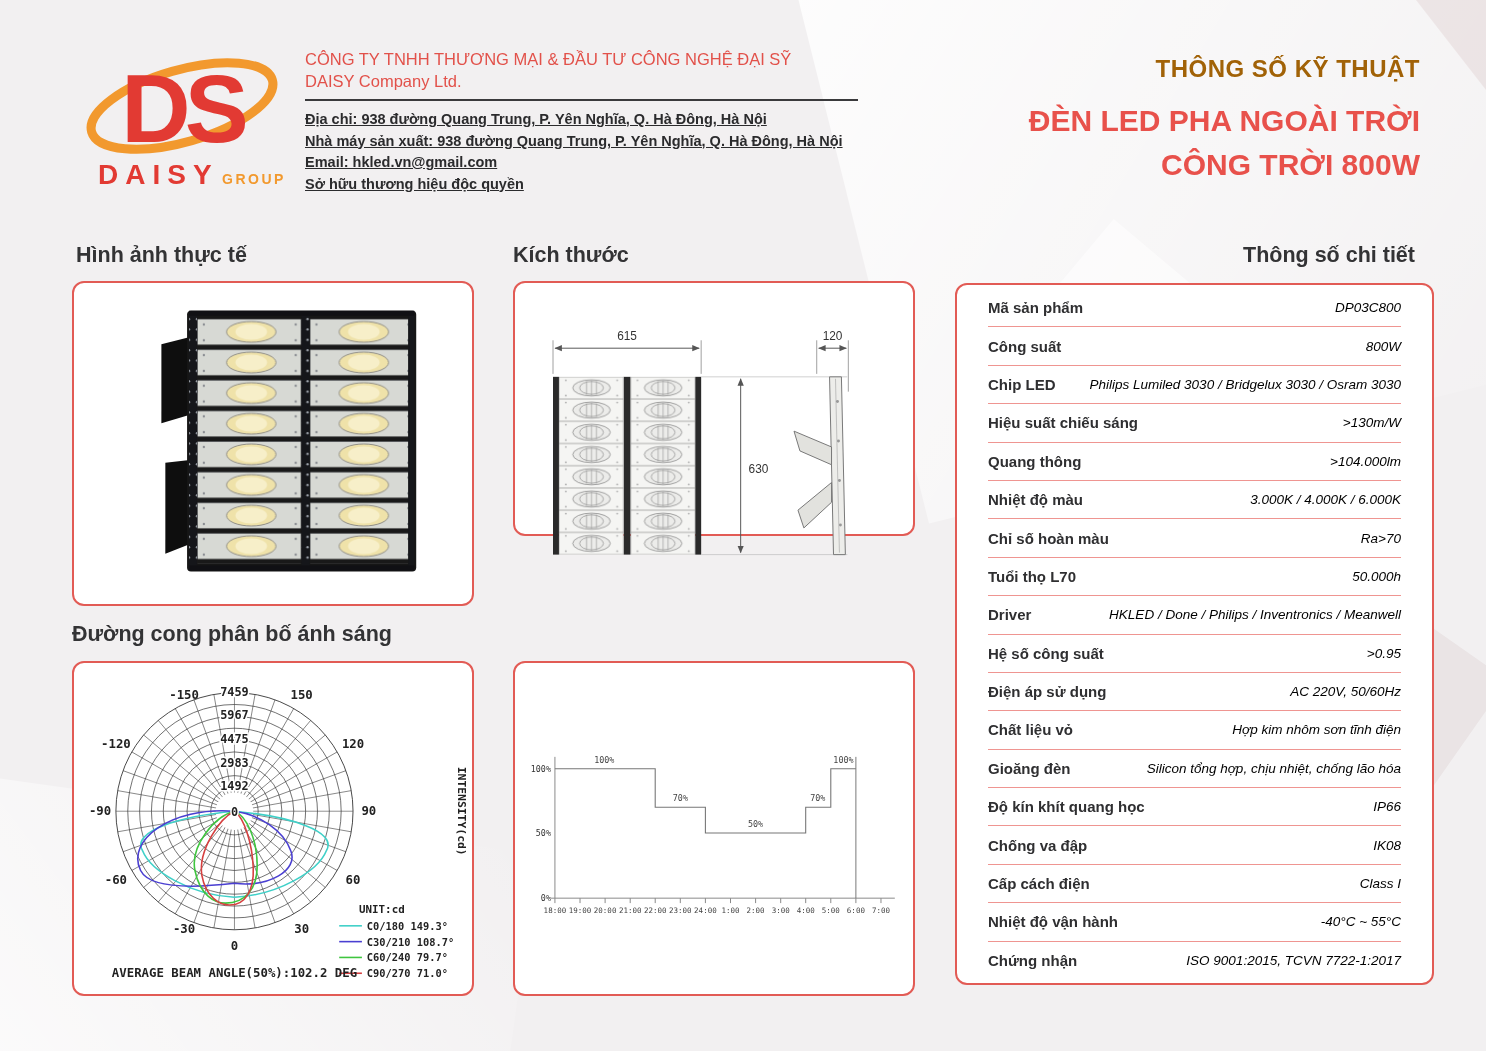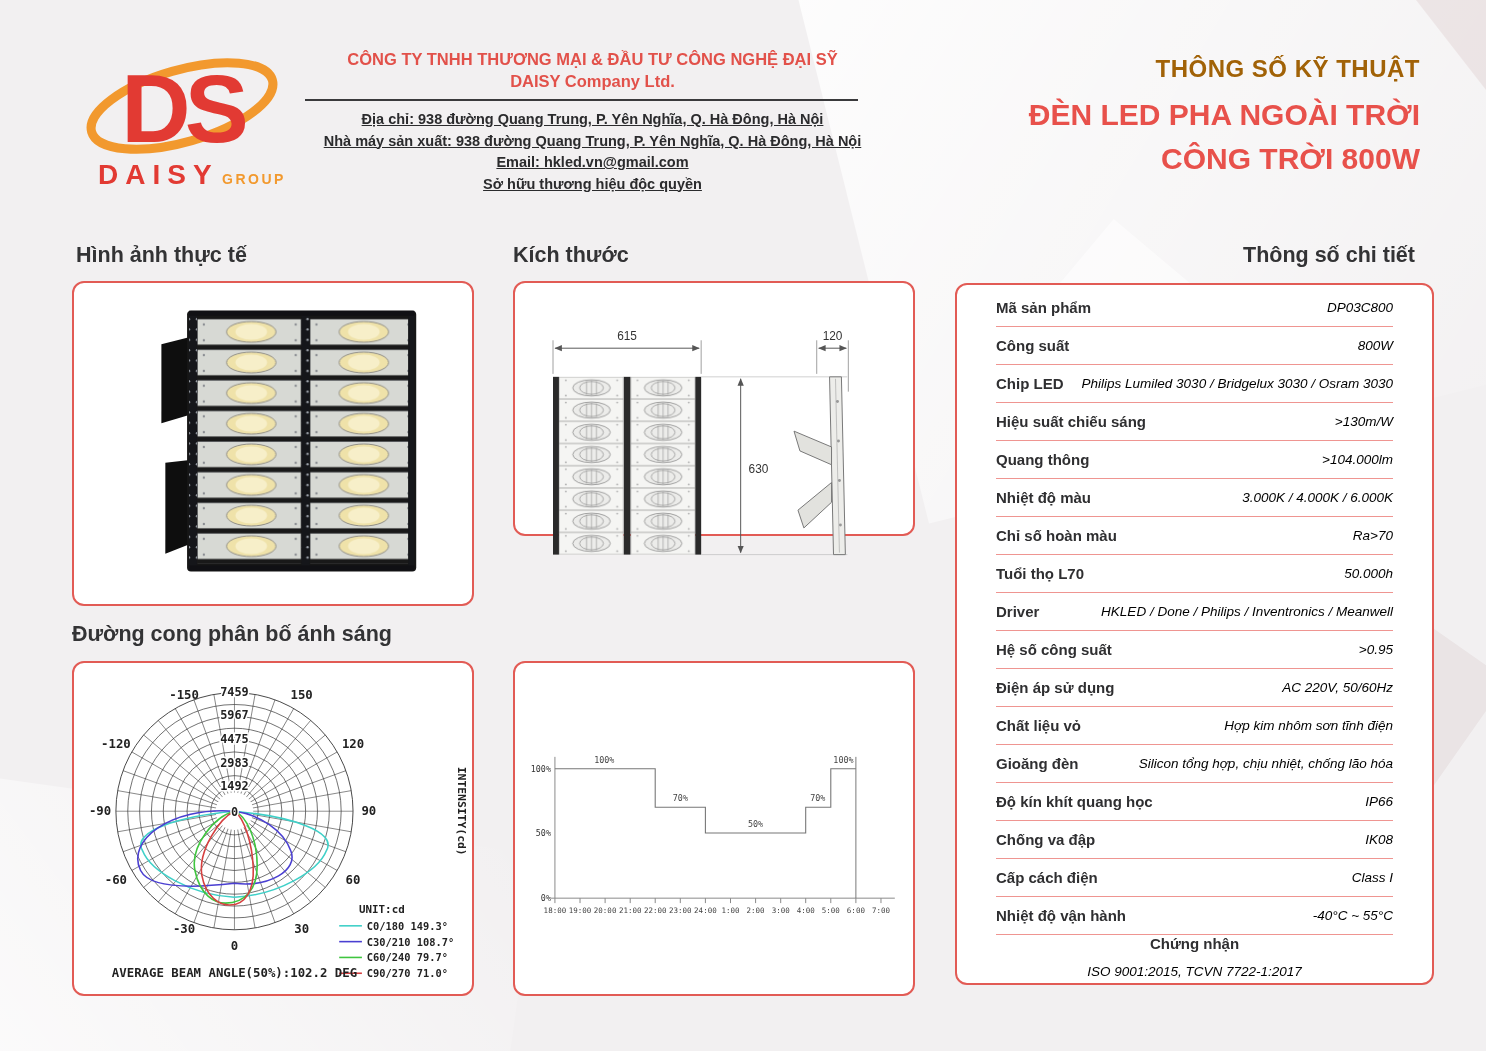--- a/index.html
+++ b/index.html
@@ -6,37 +6,37 @@
   .page{position:relative;width:1486px;height:1051px;background:#f2f0f1;overflow:hidden;
         font-family:"Liberation Sans",sans-serif;color:#2f2f31;}
   
   .wm{position:absolute;pointer-events:none;}
   .wm1{top:-120px;left:850px;width:760px;height:560px;background:linear-gradient(135deg,rgba(255,255,255,.85),rgba(255,255,255,0));transform:rotate(-14deg);}
   .wm2{top:0;right:0;width:0;height:0;border-left:70px solid transparent;border-top:90px solid rgba(120,30,30,.07);}
   .wm3{bottom:-60px;left:-80px;width:600px;height:300px;background:linear-gradient(45deg,rgba(255,255,255,.8),rgba(255,255,255,0));transform:rotate(8deg);}
   .wm4{top:620px;right:10px;width:160px;height:160px;background:rgba(90,20,20,.05);transform:rotate(35deg);}
   .wm5{top:260px;right:260px;width:200px;height:200px;background:rgba(255,255,255,.55);transform:rotate(40deg);}
 
-  .abs{position:absolute;text-align:center;}
+  .abs{position:absolute;}
   
   .company{left:305px;top:48px;width:575px;}
-  .co-name{color:#e2514a;font-weight:bold;font-size:16.5px;line-height:22px;}
+  .co-name{color:#e2514a;font-weight:normal;font-size:16.5px;line-height:22px;}
   .co-divider{border:none;border-top:2px solid #3a3a3c;margin:7px 0 8px 0;width:553px;}
   .co-line{font-weight:bold;font-size:14.5px;line-height:21.5px;color:#2b2b2d;text-decoration:underline;}
   .titles{right:66px;top:55px;width:520px;text-align:right;}
   .t-sub{font-size:24px;font-weight:bold;color:#a16207;letter-spacing:.5px;}
-  .t-main{font-size:30px;font-weight:bold;color:#e8514b;line-height:44px;margin-top:10px;}
+  .t-main{font-size:30px;font-weight:bold;color:#e8514b;line-height:44px;margin-top:16px;}
 
   .sec-h{font-size:21.5px;font-weight:bold;color:#333335;}
   .card{position:absolute;background:#fff;border:2px solid #e25b55;border-radius:12px;box-sizing:border-box;}
 
   
-  .spec-table{left:955px;top:283px;width:479px;height:702px;display:flex;flex-direction:column;padding:4px 16px;}
+  .spec-table{left:955px;top:283px;width:479px;height:702px;display:flex;flex-direction:column;padding:4px 8px;}
   .spec-row{flex:1;display:flex;align-items:center;justify-content:space-between;margin:0 23px;border-bottom:1px solid #ef9591;gap:12px;}
-  .spec-row:last-child{border-bottom:none;flex-direction:column;}
+  .spec-row:last-child{border-bottom:none;}
   .spec-label{font-weight:bold;font-size:15px;color:#2f2f31;white-space:nowrap;}
   .spec-value{font-style:italic;font-size:13.5px;color:#000000;text-align:right;white-space:nowrap;}
 
   svg text{font-family:"DejaVu Sans Mono",monospace;}
   svg .sans{font-family:"Liberation Sans",sans-serif;}
 </style>
 </head>
 <body>
 
 <div class="page">

